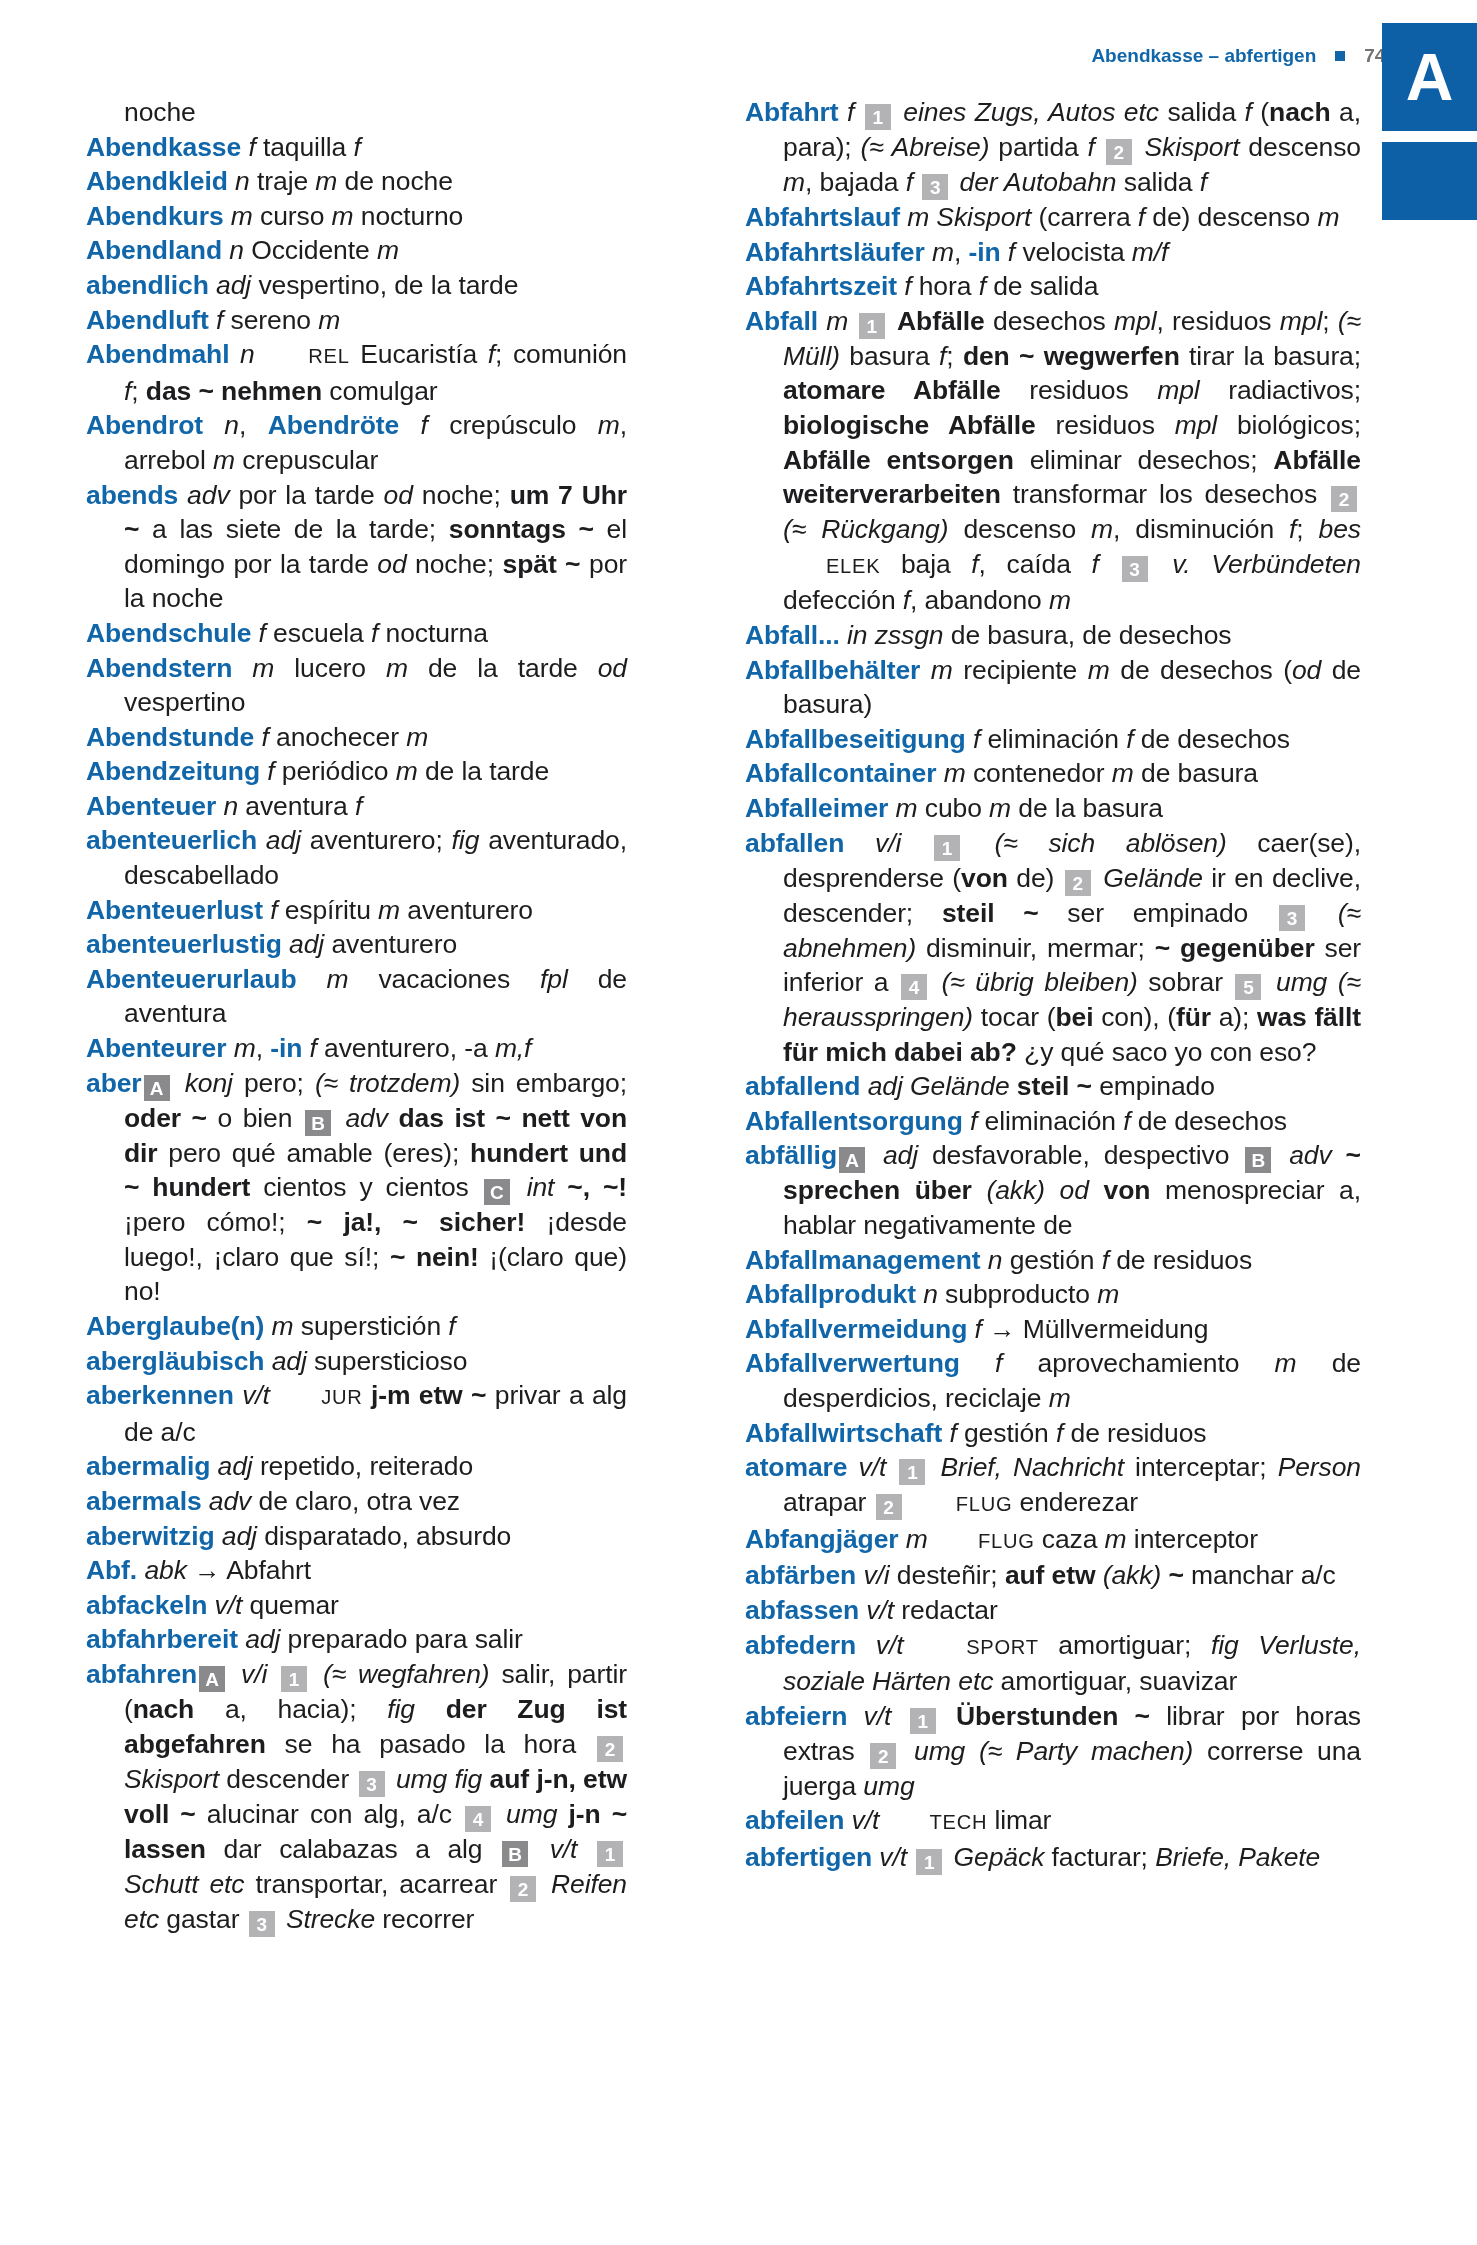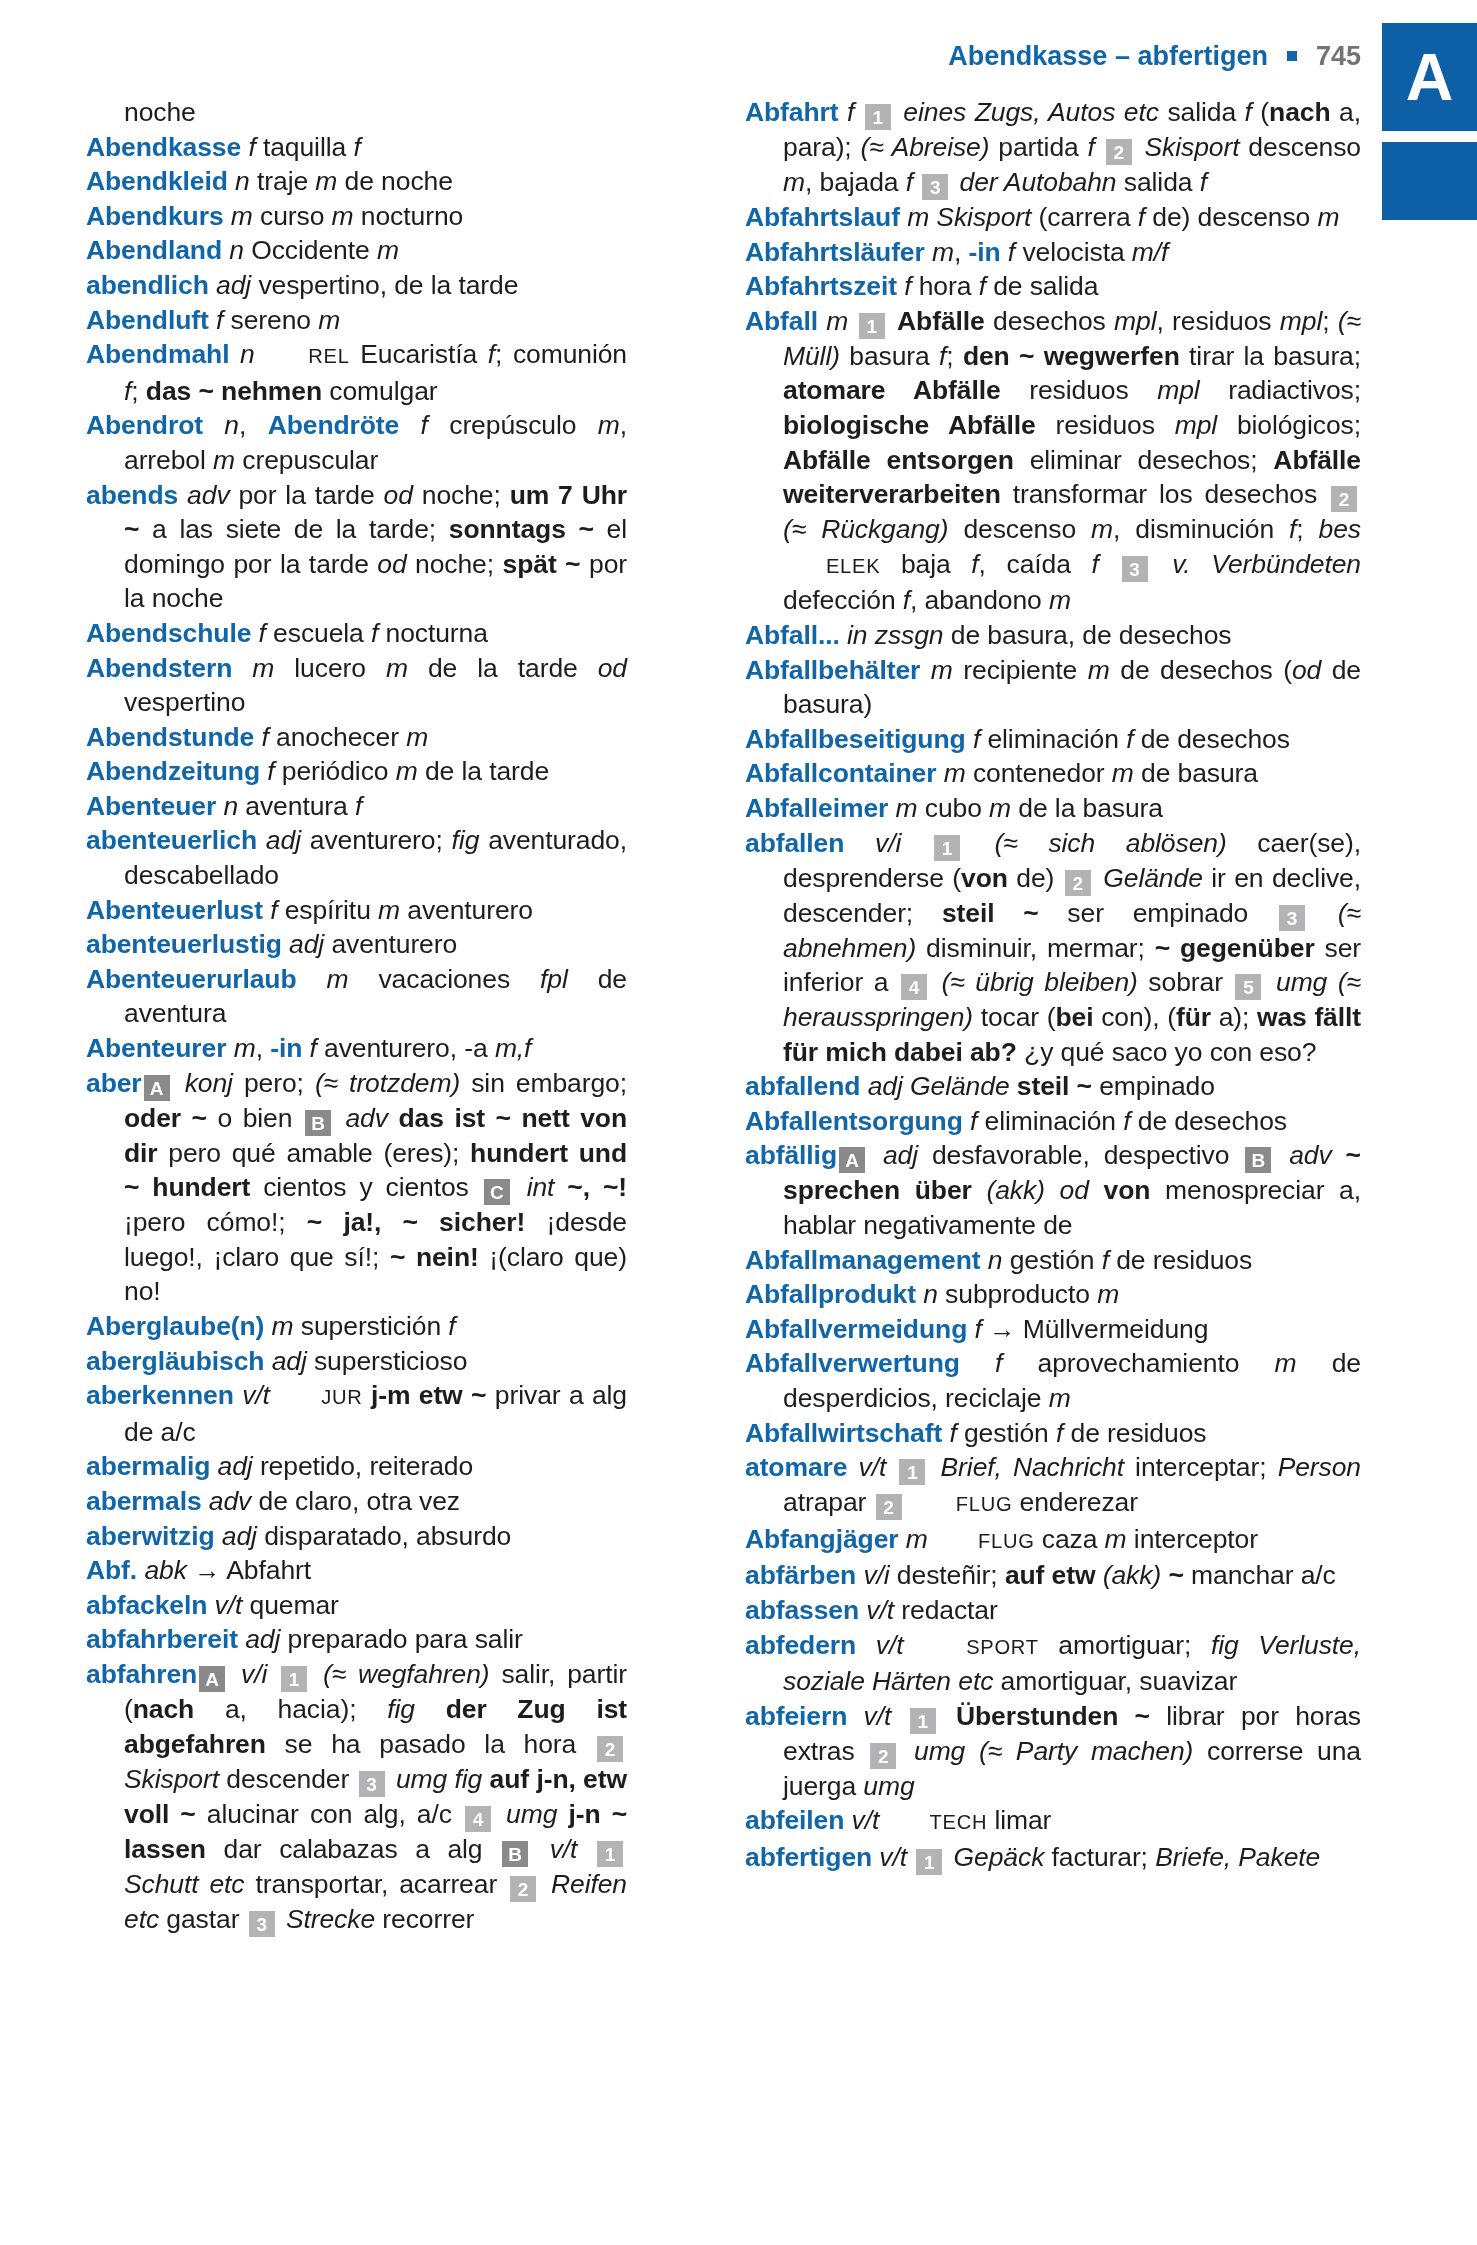--- a/index.html
+++ b/index.html
@@ -13,28 +13,28 @@
     height: 2245px;
     overflow: hidden;
     font-family: "Liberation Sans", sans-serif;
     color: #1d1d1f;
   }
 
   
   .page-header {
     position: absolute;
     top: 38px;
-    left: 745px;
+    left: 780px;
     width: 616px;
     height: 36px;
     display: flex;
     justify-content: flex-end;
     align-items: center;
     gap: 19px;
-    font-size: 27px;
+    font-size: 19px;
     font-weight: bold;
     white-space: nowrap;
   }
   .header-range { color: #1066a9; }
   .header-bullet { width: 10px; height: 10px; background: #1066a9; flex: 0 0 auto; }
   .header-page { color: #737373; text-align: right; }
 
   
   .alpha-tab {
     position: absolute;

